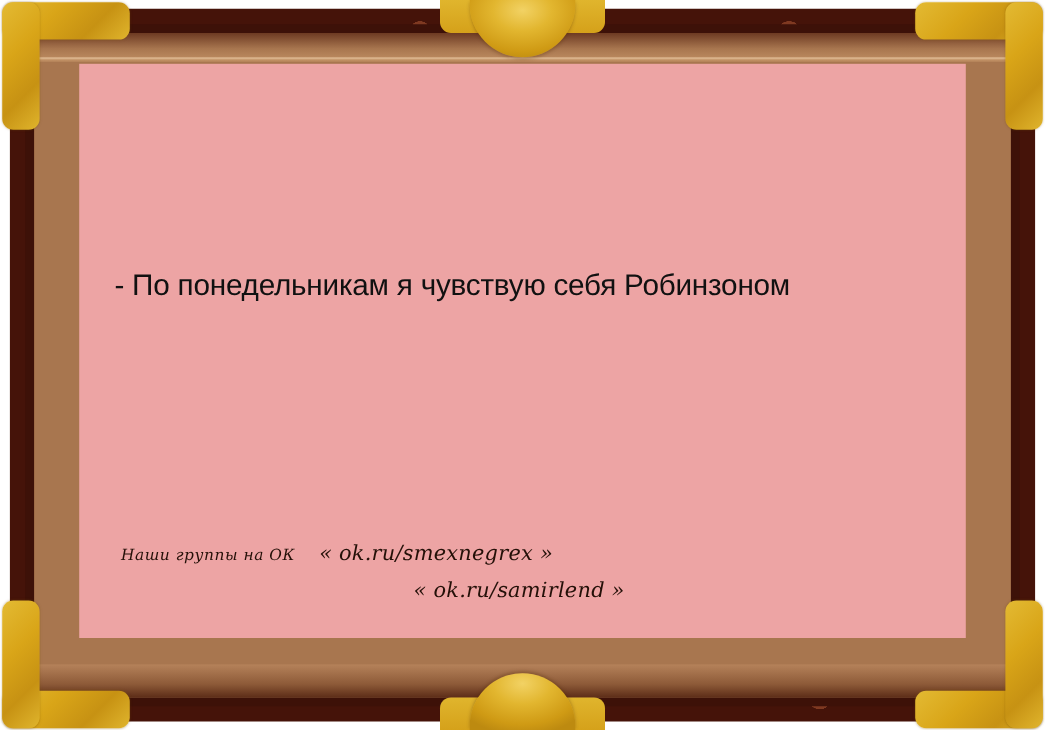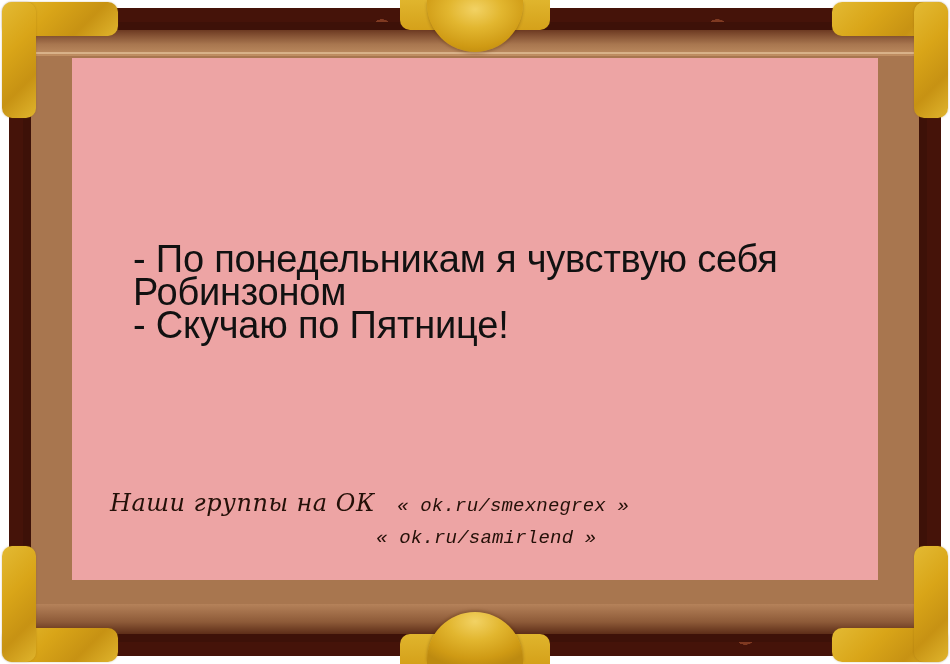--- a/index.html
+++ b/index.html
@@ -152,24 +152,23 @@
       box-shadow: 0 -2px 3px rgba(80,40,0,.3); }
 
   
   .joke {
     position: absolute;
     left: 104px;
     top: 243px;
     width: 770px;
     color: #111111;
     font-family: "Liberation Sans", sans-serif;
-    font-size: 38px;
+    font-size: 27px;
     line-height: 33px;
     letter-spacing: -0.2px;
-    margin-left: 29px;
   }
   .joke .line { white-space: pre-wrap; }
   .joke .line-1 { text-indent: 0; }
   .joke .line-cont { padding-left: 19px; }
 
   
   .signature {
     position: absolute;
     left: 110px;
     top: 487px;
@@ -179,25 +178,25 @@
     font-style: italic;
     font-size: 19px;
     line-height: 32px;
   }
   .sig-row {
     display: flex;
     align-items: baseline;
     white-space: nowrap;
   }
   .sig-label {
-    font-size: 24px;
+    font-size: 14px;
     letter-spacing: .5px;
     margin-right: 22px;
   }
-  .sig-link { letter-spacing: .2px; font-family: Liberation Mono, monospace; }
+  .sig-link { letter-spacing: .2px; }
   .sig-row-1 .sig-link-a { margin-right: 46px; }
   .sig-row-2 { justify-content: flex-start; padding-left: 266px; }
   .sig-row-2 .sig-link-c { margin-right: 42px; }
 </style>
 </head>
 <body>
 
 <div id="canvas">
 
   <div class="frame-outer">
@@ -209,21 +208,20 @@
     <div class="bevel-shade-top"></div>
     <div class="bevel-line-a"></div>
     <div class="bevel-line-b"></div>
     <div class="bevel-shade-bottom"></div>
   </div>
 
   <div class="page"></div>
 
   <div class="joke">
     <div class="line line-1">- По понедельникам я чувствую себя Робинзоном</div>
-    <div class="line">- Скучаю по Пятнице!</div>
   </div>
 
   <div class="signature">
     <div class="sig-row sig-row-1">
       <span class="sig-label">Наши группы на ОК</span>
       <span class="sig-link sig-link-a">« ok.ru/smexnegrex »</span>
     </div>
     <div class="sig-row sig-row-2">
       <span class="sig-link sig-link-c">« ok.ru/samirlend »</span>
     </div>

